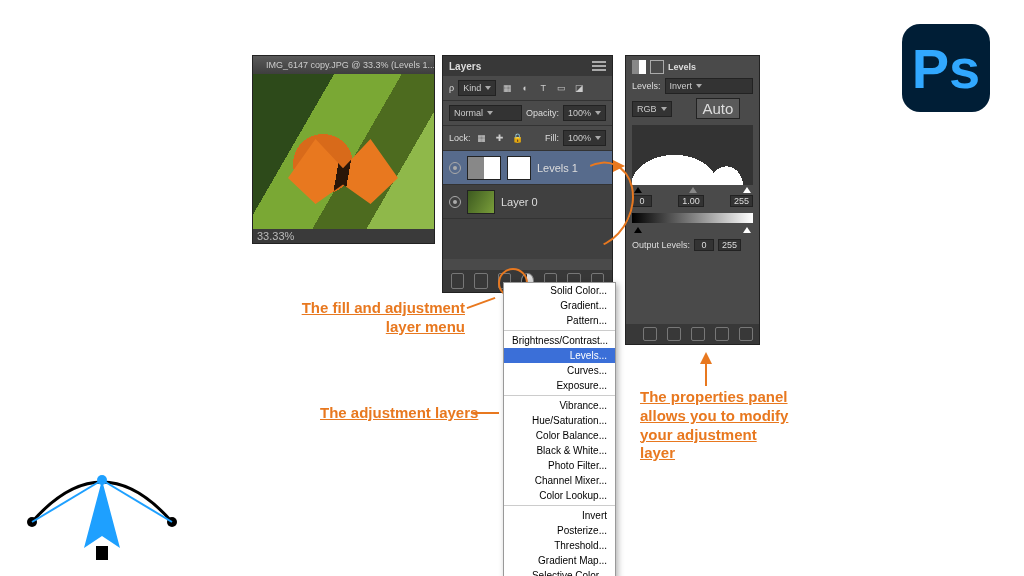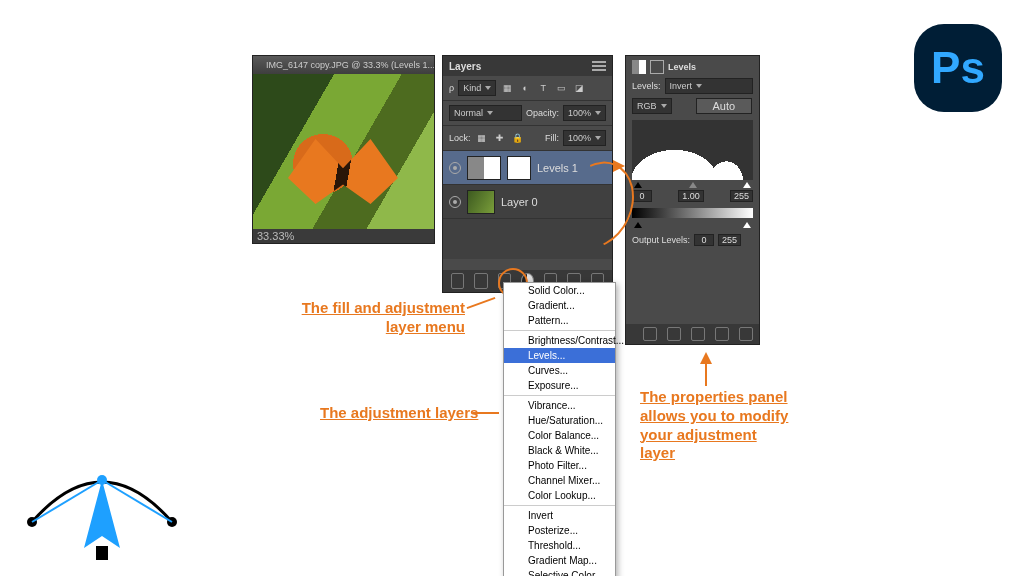--- a/index.html
+++ b/index.html
@@ -84,21 +84,21 @@
   .adj-highlight {
     position:absolute; width:30px; height:30px; border:2px solid #e8781f; border-radius:50%;
     left:55px; bottom:-6px;
   }
 
   
   .props-panel { left: 625px; top: 55px; width: 135px; height: 290px; }
   .props-body { padding: 4px 6px; font-size:9px; }
   .preset-row { display:flex; align-items:center; gap:4px; margin:4px 0;}
   .channel-row { display:flex; align-items:center; gap:24px; margin:4px 0;}
-  .btn { background:#5a5a5a; border:1px solid #222; padding:1px 16px; font-size:11px; color:#ddd; }
+  .btn { background:#5a5a5a; border:1px solid #222; padding:1px 6px; font-size:15px; color:#ddd; }
   .histogram {
     margin:6px 0 2px; height:60px; background:#333;
     position:relative; overflow:hidden;
   }
   .hist-shape {
     position:absolute; bottom:0; left:0; width:100%; height:100%;
     background:
       radial-gradient(ellipse 65% 95% at 35% 102%, #fff 0 55%, transparent 55%),
       radial-gradient(ellipse 25% 60% at 78% 102%, #fff 0 55%, transparent 55%);
   }
@@ -114,21 +114,21 @@
     background:#383838; display:flex; align-items:center; gap:10px; padding:0 6px; justify-content:flex-end;
   }
   .pf-ico { width:14px;height:14px; border:1px solid #777; border-radius:2px;}
 
   
   .adj-menu {
     position:absolute; left:503px; top:282px; width:113px;
     background:#fff; border:1px solid #999; font-size:10px;
     box-shadow: 2px 2px 6px rgba(0,0,0,0.3);
   }
-  .adj-menu .mi { padding: 2px 24px; white-space:nowrap; }
+  .adj-menu .mi { padding: 2px 8px; white-space:nowrap;text-align:right; }
   .adj-menu .mi.sel { background:#3b6fd8; color:#fff; }
   .adj-menu hr { border:none; border-top:1px solid #ccc; margin:2px 0; }
 
   
   .anno {
     position:absolute; color:#e8781f; font-size:15px; font-weight:bold;
     line-height:1.25;
     text-decoration:underline;
   }
   .arrow-line {
@@ -145,24 +145,24 @@
     border-bottom:12px solid #e8781f;
   }
   .curve-arrow {
     position:absolute; border:2px solid #e8781f; border-radius:50%;
     border-left-color:transparent; border-bottom-color:transparent;
     width:70px; height:90px; transform:rotate(25deg);
   }
 
   
   .ps-logo {
-    position:absolute; right:22px; top:24px; width:88px; height:88px;
-    background:#001e36; border-radius:30px;
+    position:absolute; right:34px; top:24px; width:88px; height:88px;
+    background:#001e36; border-radius:18px;
     display:flex; align-items:center; justify-content:center;
-    color:#31a8ff; font-size:44px; font-weight:bold; font-family:Arial,sans-serif;
+    color:#31a8ff; font-size:56px; font-weight:bold; font-family:Arial,sans-serif;
   }
 
   
   .pen-icon {
     position:absolute; left:22px; bottom:14px; width:160px; height:110px;
   }
 </style>
 </head>
 <body>
 

